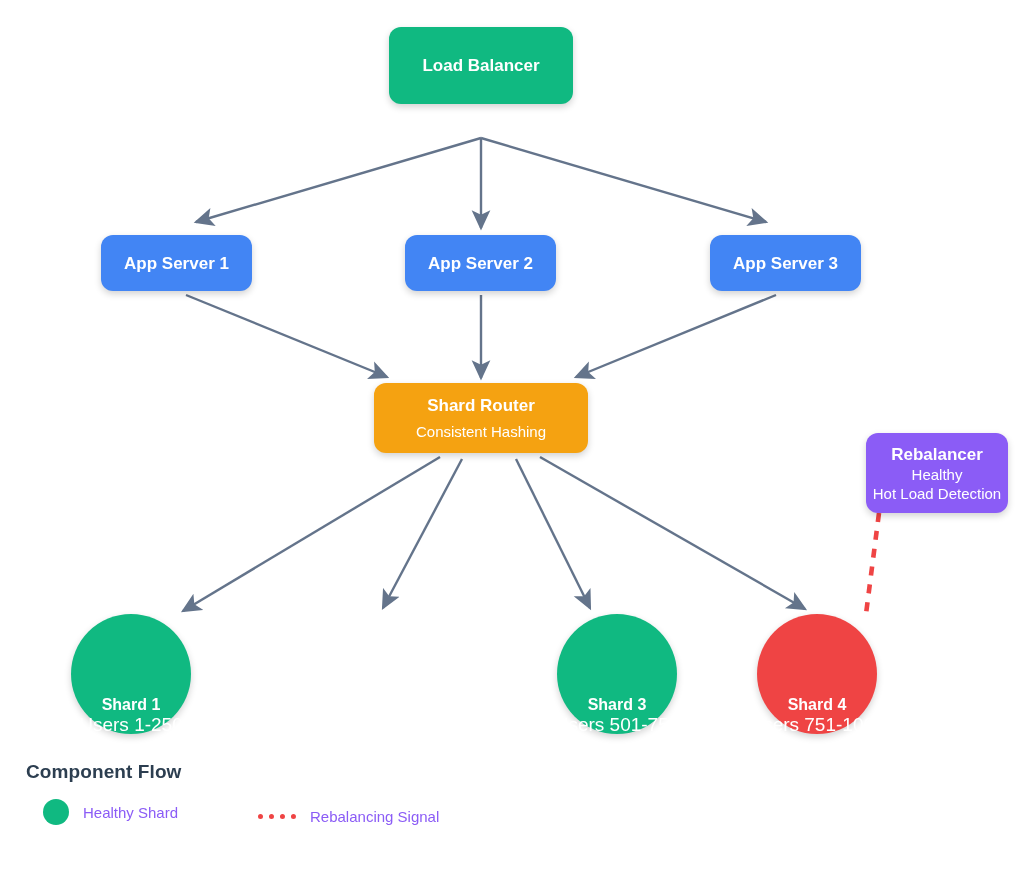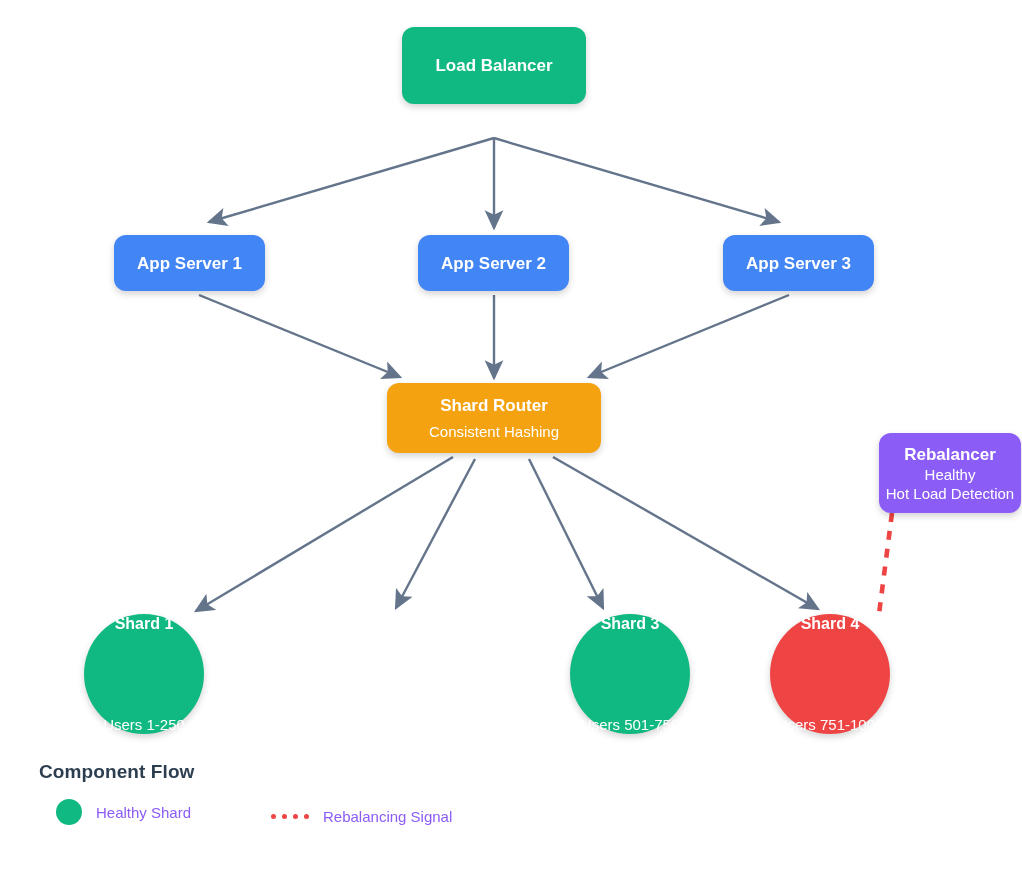--- a/index.html
+++ b/index.html
@@ -3,21 +3,21 @@
 <meta charset="utf-8">
 <style>
   html,body{margin:0;padding:0;}
   body{
     width:1022px;height:874px;
     background:#ffffff;
     font-family:"Liberation Sans", sans-serif;
     overflow:hidden;
     position:relative;
   }
-  #canvas{position:absolute;inset:0;width:830px;height:874px;margin-left:13px;}
+  #canvas{position:absolute;inset:0;width:830px;height:874px;}
   .edge-layer{position:absolute;left:0;top:0;width:1022px;height:874px;pointer-events:none;}
 
   .node{
     position:absolute;
     box-sizing:border-box;
     display:flex;
     flex-direction:column;
     align-items:center;
     justify-content:center;
     color:#ffffff;
@@ -30,28 +30,28 @@
   .node .t2{font-weight:normal;font-size:15px;line-height:19px;}
   .node .t3{font-weight:normal;font-size:15px;line-height:19px;}
 
   .circle{
     position:absolute;
     box-sizing:border-box;
     border-radius:50%;
     display:flex;
     flex-direction:column;
     align-items:center;
-    justify-content:space-between;
+    justify-content:flex-end;
     color:#ffffff;
     text-align:center;
     box-shadow:0 3px 7px rgba(0,0,0,0.18);
     white-space:nowrap;
   }
   .circle .t1{font-weight:bold;font-size:16px;line-height:20px;}
-  .circle .t2{font-weight:normal;font-size:15px;line-height:19px;}
+  .circle .t2{font-weight:normal;font-size:19px;line-height:19px;}
 
   .legend-title{
     position:absolute;
     left:26px;top:761px;
     font-size:19px;font-weight:bold;color:#2c3e50;
     letter-spacing:0.1px;
   }
   .legend-row{position:absolute;display:flex;align-items:center;}
   .swatch{width:26px;height:26px;border-radius:50%;flex:0 0 auto;}
   .legend-label{margin-left:14px;font-size:15px;color:#8b5cf6;white-space:nowrap;}

